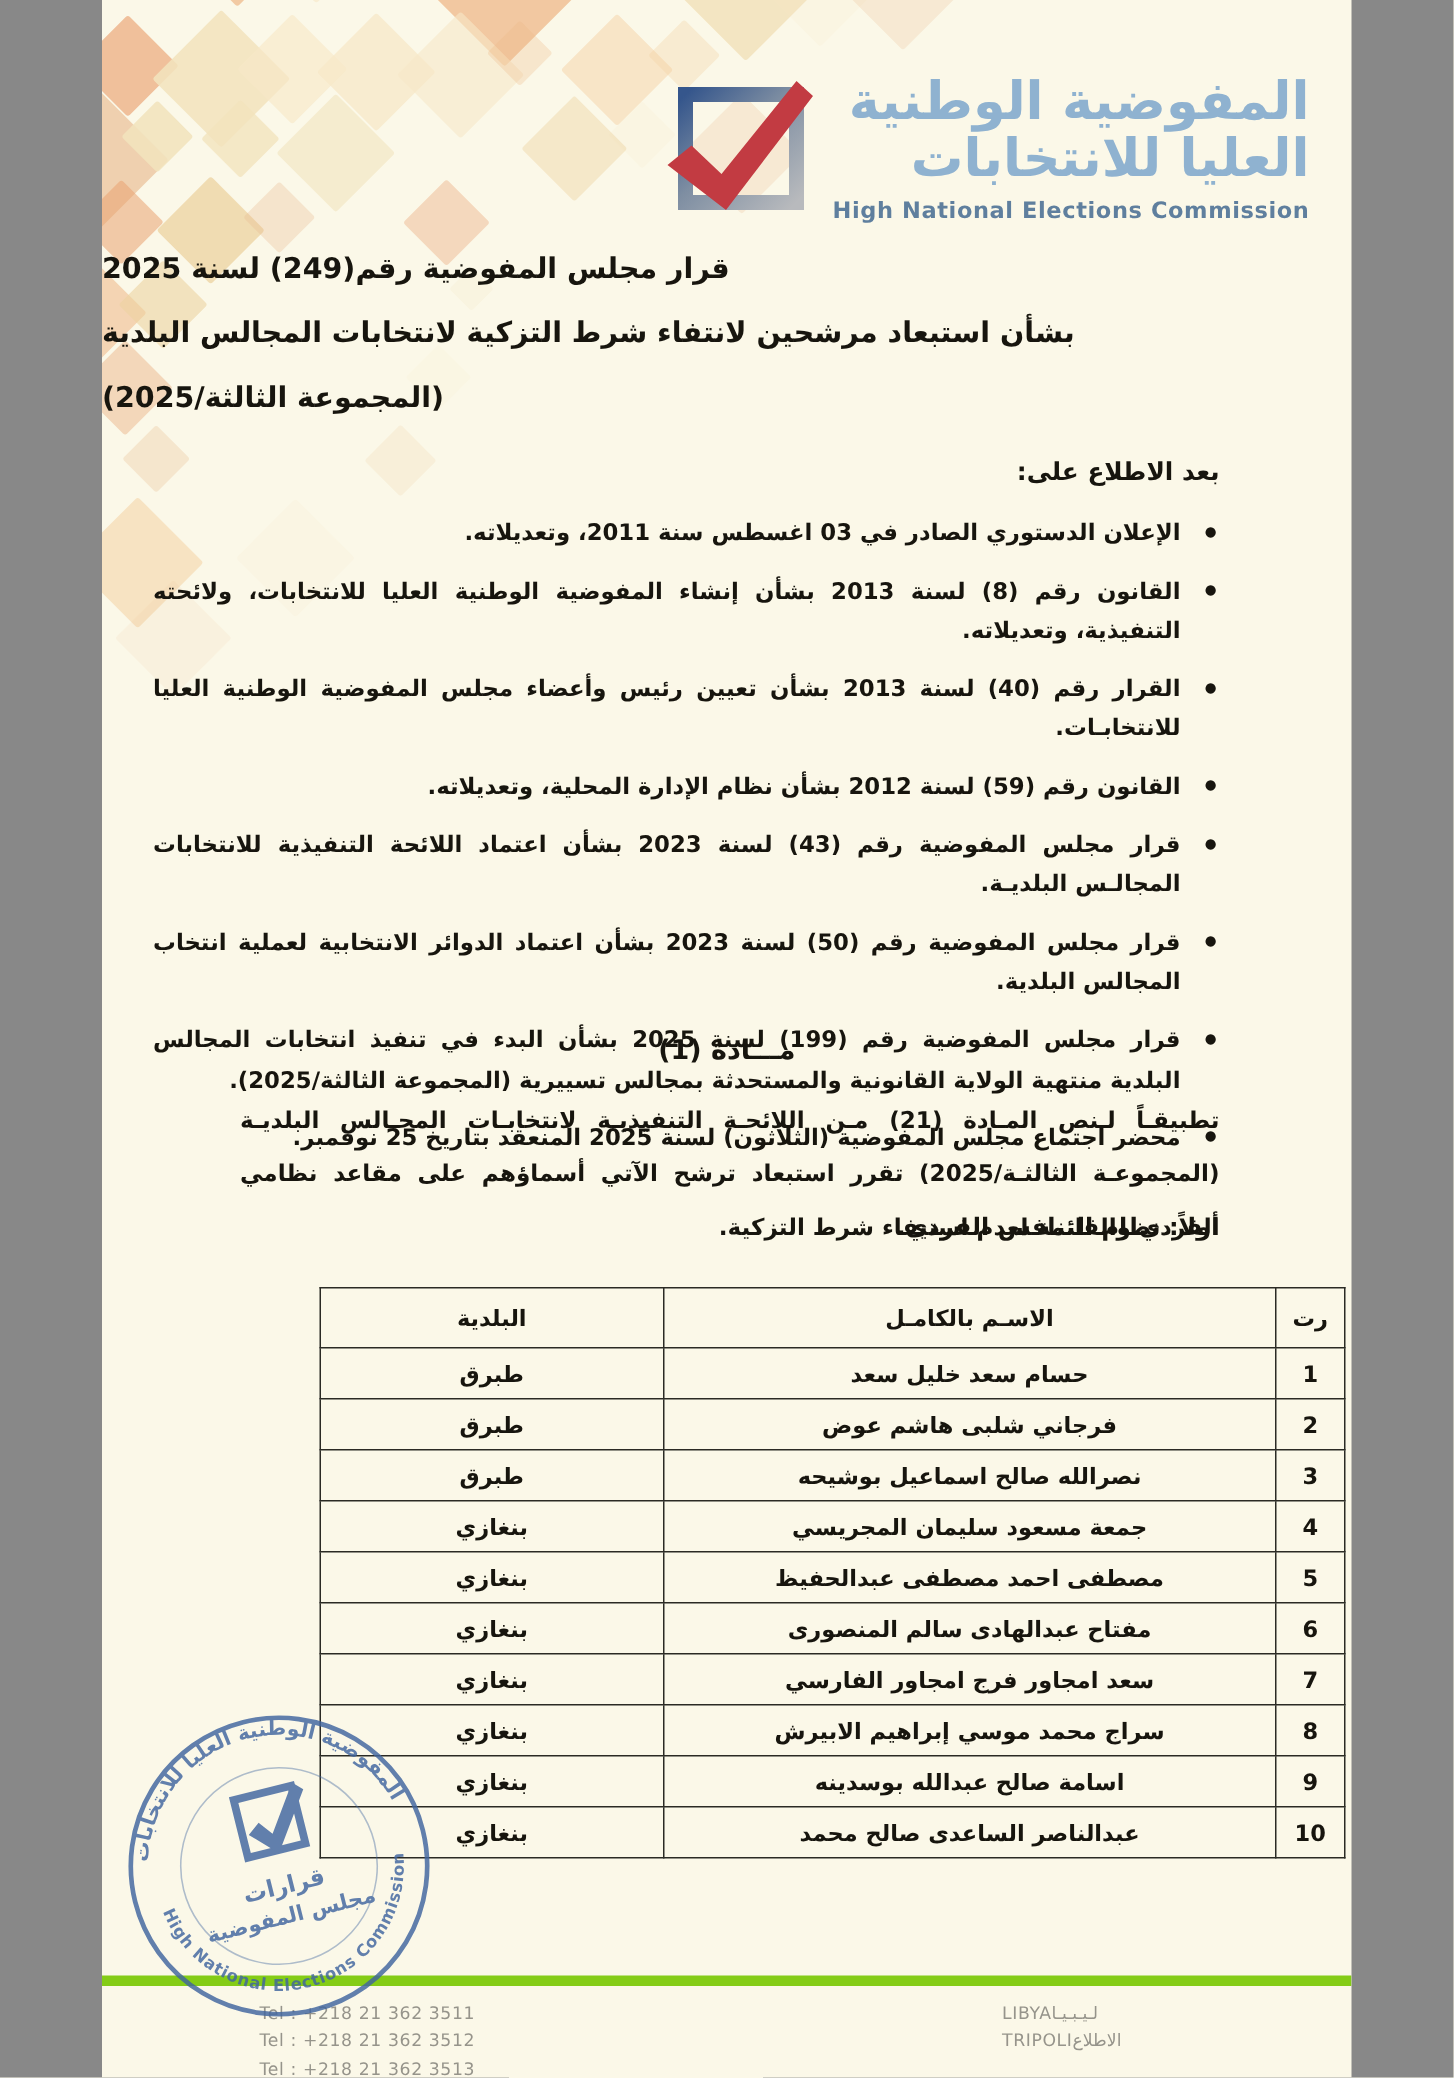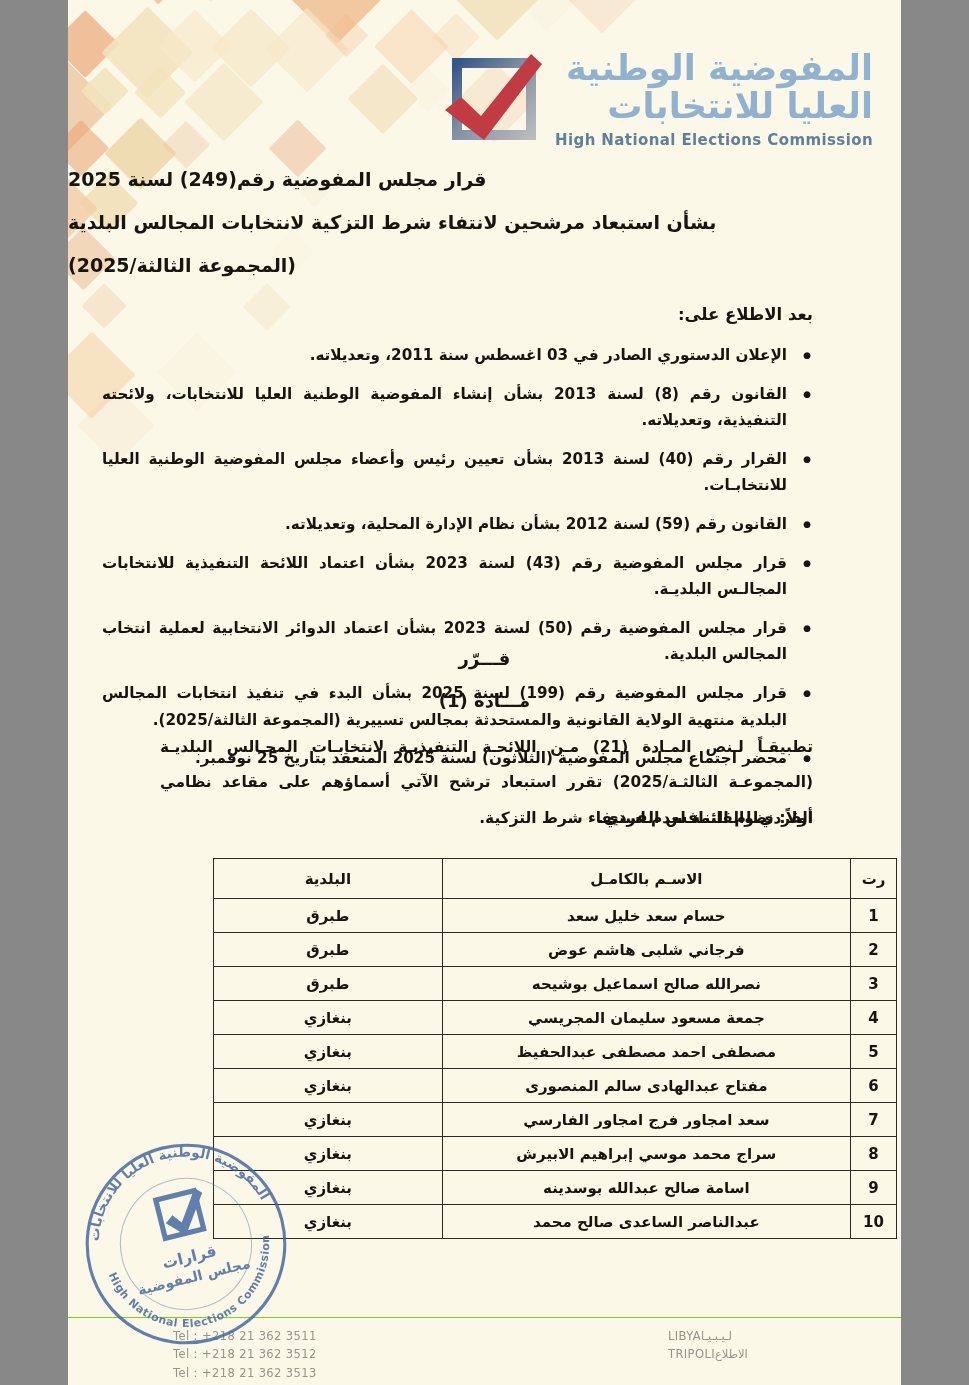--- a/index.html
+++ b/index.html
@@ -56,21 +56,21 @@
 
   
   .stamp {
     position:absolute; left:14px; top:1140px; width:208px; height:208px;
     transform:rotate(-14deg); opacity:0.82; z-index:3; pointer-events:none;
   }
 
   
   .footer {
     position:absolute; left:0; right:0; top:1317px; bottom:0;
-    border-top:1px solid #84cc16; color:#96948b; font-size:11.5px; letter-spacing:0.4px;
+    border-top:7px solid #84cc16; color:#96948b; font-size:11.5px; letter-spacing:0.4px;
   }
   .f-phones { position:absolute; left:105px; top:9px; line-height:1.6; }
   .f-web { position:absolute; left:330px; width:260px; top:9px; line-height:1.6; text-align:center;
            border-left:1px solid #e6e3d2; border-right:1px solid #e6e3d2; }
   .f-loc { position:absolute; left:600px; right:16px; top:9px; line-height:1.6; }
   .f-row { display:flex; }
   .f-addr { direction:rtl; text-align:right; }
 </style>
 </head>
 <body>
@@ -148,21 +148,20 @@
       <li>الإعلان الدستوري الصادر في 03 اغسطس سنة 2011، وتعديلاته.</li>
       <li>القانون رقم (8) لسنة 2013 بشأن إنشاء المفوضية الوطنية العليا للانتخابات، ولائحته التنفيذية، وتعديلاته.</li>
       <li>القرار رقم (40) لسنة 2013 بشأن تعيين رئيس وأعضاء مجلس المفوضية الوطنية العليا للانتخابـات.</li>
       <li>القانون رقم (59) لسنة 2012 بشأن نظام الإدارة المحلية، وتعديلاته.</li>
       <li>قرار مجلس المفوضية رقم (43) لسنة 2023 بشأن اعتماد اللائحة التنفيذية للانتخابات المجالـس البلديـة.</li>
       <li>قرار مجلس المفوضية رقم (50) لسنة 2023 بشأن اعتماد الدوائر الانتخابية لعملية انتخاب المجالس البلدية.</li>
       <li>قرار مجلس المفوضية رقم (199) لسنة 2025 بشأن البدء في تنفيذ انتخابات المجالس البلدية منتهية الولاية القانونية والمستحدثة بمجالس تسييرية (المجموعة الثالثة/2025).</li>
       <li>محضر اجتماع مجلس المفوضية (الثلاثون) لسنة 2025 المنعقد بتاريخ 25 نوفمبر.</li>
     </ul>
 
-    <div class="decree-word">قـــرّر</div>
     <div class="article-head">مـــادة (1)</div>
     <div class="decree-par">تطبيقـاً لـنص المـادة (21) مـن اللائحـة التنفيذيـة لانتخابـات المجـالس البلديـة (المجموعـة الثالثـة/2025) تقرر استبعاد ترشح الآتي أسماؤهم على مقاعد نظامي الفردي والقائمة لعدم استيفاء شرط التزكية.</div>
     <div class="section-label">أولاً: نظام التنافس الفردي.</div>
 
     <table class="cand">
       <colgroup>
           <col class="c-num">
           <col class="c-name">
           <col class="c-mun">
         </colgroup>

